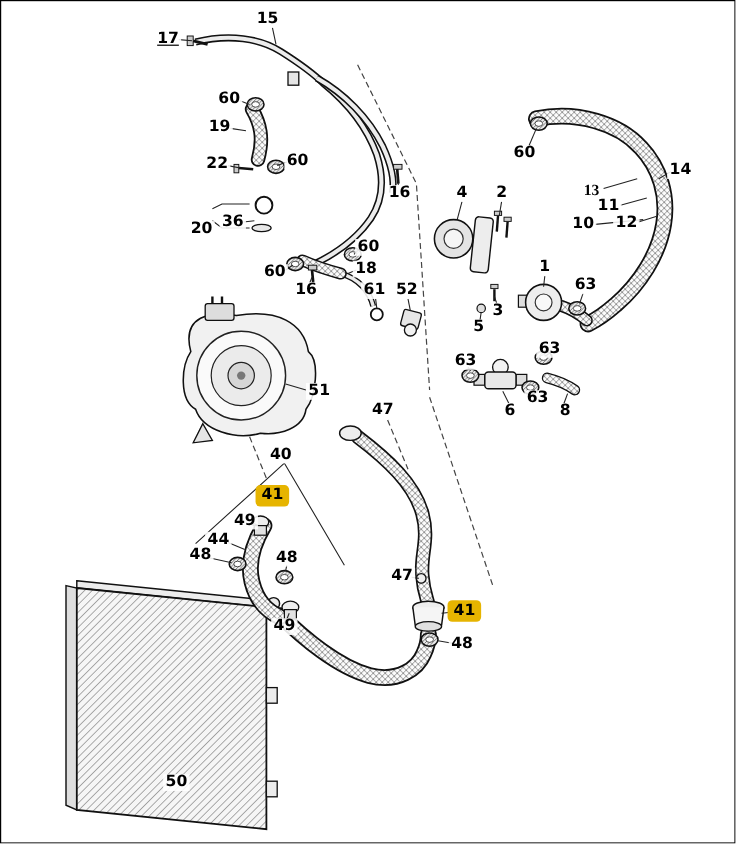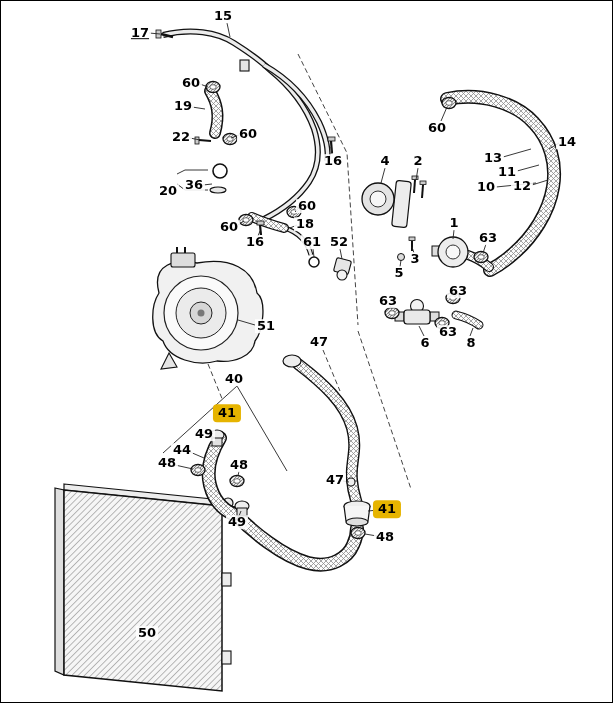--- a/index.html
+++ b/index.html
@@ -270,21 +270,21 @@
       <span class="part-label" style="left: 190px; top: 82px;">60</span>
       <span class="part-label" style="left: 182px; top: 105px;">19</span>
       <span class="part-label" style="left: 180px; top: 136px;">22</span>
       <span class="part-label" style="left: 247px; top: 133px;">60</span>
       <span class="part-label" style="left: 167px; top: 190px;">20</span>
       <span class="part-label" style="left: 193px; top: 184px;">36</span>
       <span class="part-label" style="left: 332px; top: 160px;">16</span>
       <span class="part-label" style="left: 436px; top: 127px;">60</span>
       <span class="part-label" style="left: 384px; top: 160px;">4</span>
       <span class="part-label" style="left: 417px; top: 160px;">2</span>
-      <span class="part-label" style="left: 492px; top: 157px;">13</span>
+      <span class="part-label" style="left: 492px; top: 157px; font-family: Liberation Serif, serif;">13</span>
       <span class="part-label" style="left: 506px; top: 171px;">11</span>
       <span class="part-label" style="left: 485px; top: 186px;">10</span>
       <span class="part-label" style="left: 521px; top: 185px;">12</span>
       <span class="part-label" style="left: 566px; top: 141px;">14</span>
       <span class="part-label" style="left: 228px; top: 226px;">60</span>
       <span class="part-label" style="left: 254px; top: 241px;">16</span>
       <span class="part-label" style="left: 306px; top: 205px;">60</span>
       <span class="part-label" style="left: 304px; top: 223px;">18</span>
       <span class="part-label" style="left: 311px; top: 241px;">61</span>
       <span class="part-label" style="left: 338px; top: 241px;">52</span>
@@ -302,16 +302,16 @@
       <span class="part-label" style="left: 233px; top: 378px;">40</span>
       <span class="part-label highlight" style="left: 226px; top: 412px;">41</span>
       <span class="part-label" style="left: 203px; top: 433px;">49</span>
       <span class="part-label" style="left: 181px; top: 449px;">44</span>
       <span class="part-label" style="left: 166px; top: 462px;">48</span>
       <span class="part-label" style="left: 238px; top: 464px;">48</span>
       <span class="part-label" style="left: 236px; top: 521px;">49</span>
       <span class="part-label" style="left: 334px; top: 479px;">47</span>
       <span class="part-label highlight" style="left: 386px; top: 508px;">41</span>
       <span class="part-label" style="left: 384px; top: 536px;">48</span>
-      <span class="part-label" style="left: 146px; top: 632px;">50</span>
+      <span class="part-label" style="left: 146px; top: 651px;">50</span>
     </div>
 
 </div>
 
 </body></html>

